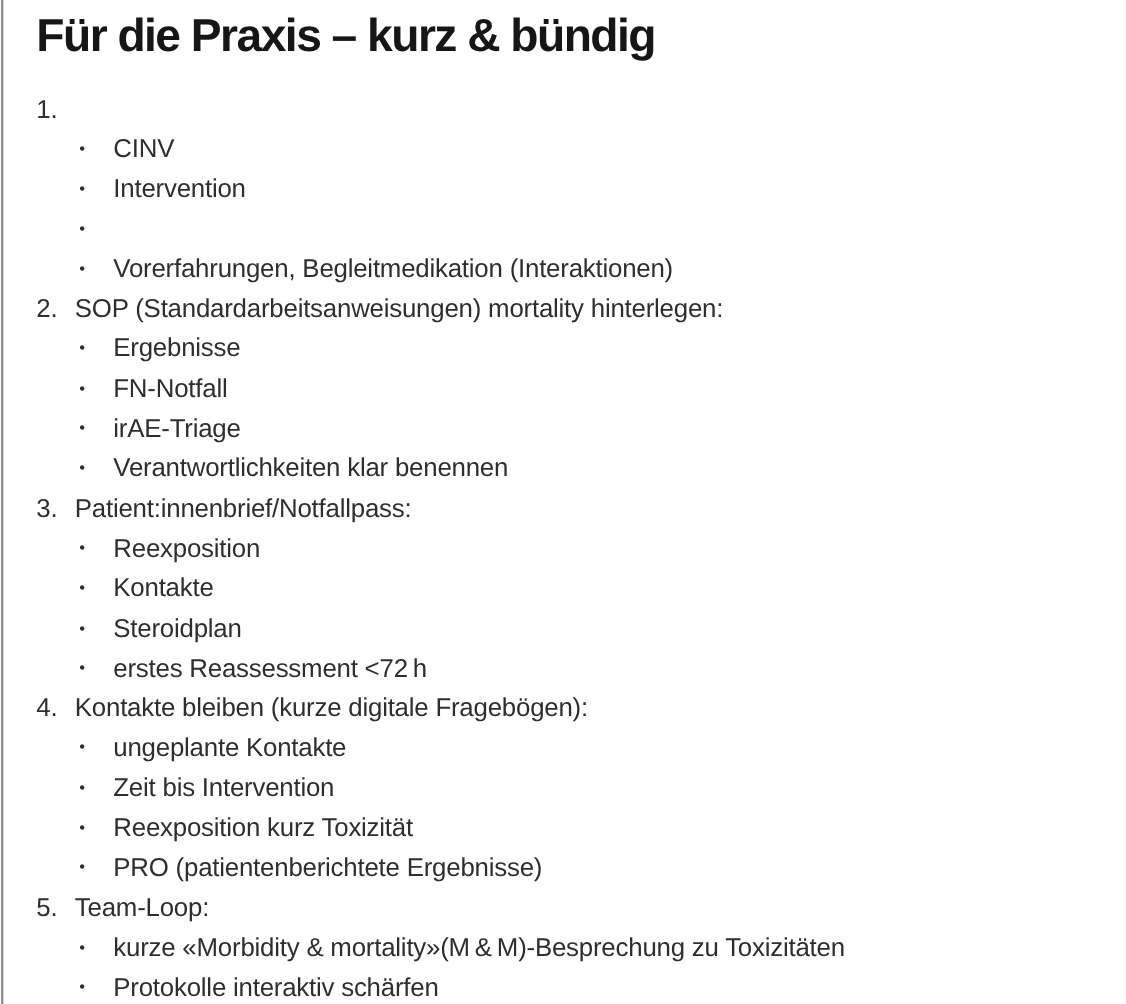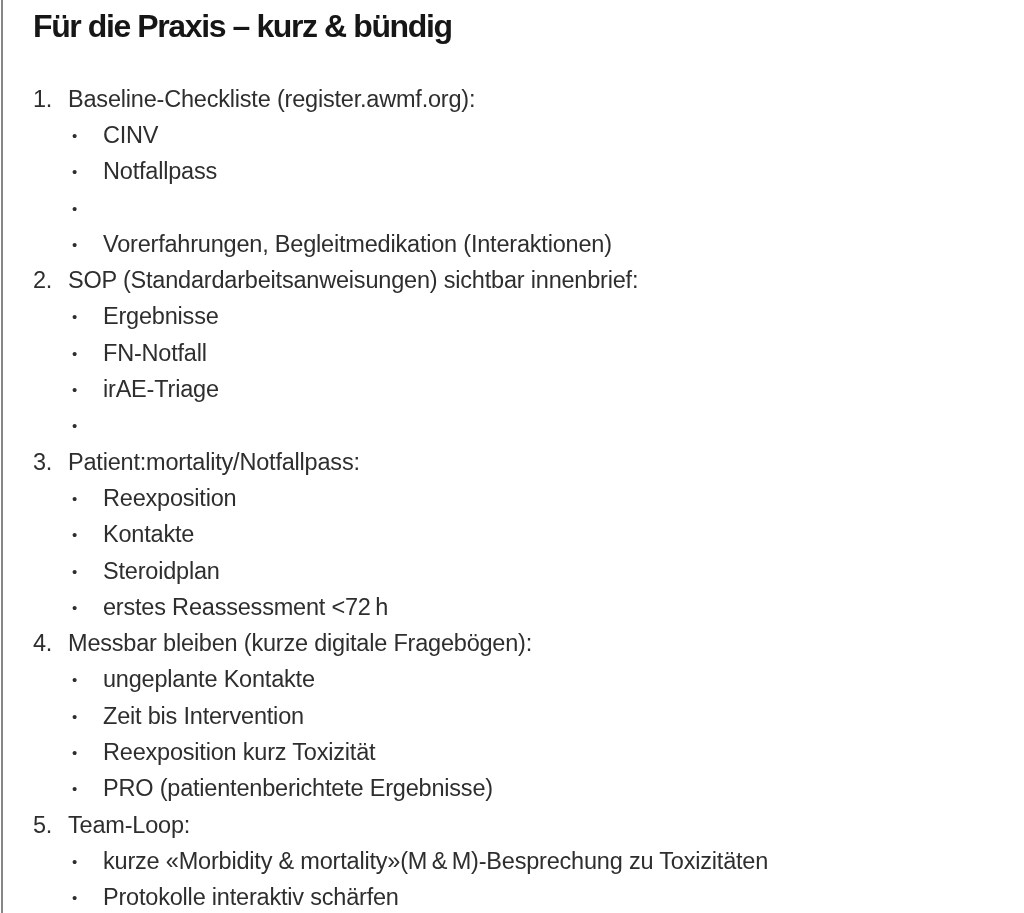--- a/index.html
+++ b/index.html
@@ -23,21 +23,21 @@
     top: 0;
     width: 2px;
     height: 913px;
     background: var(--rule, #868686);
   }
   .page-title {
     position: absolute;
     left: 33px;
     top: 6px;
     margin: 0;
-    font-size: 32px;
+    font-size: 42px;
     line-height: 1.25;
     font-weight: 800;
     letter-spacing: -1.4px;
     color: var(--heading-text, #161616);
     white-space: nowrap;
   }
   .list {
     position: absolute;
     left: 33px;
     top: 81px;
@@ -70,65 +70,65 @@
 <div class="page">
   <div class="left-rule"></div>
 
   <h1 class="page-title">Für die Praxis – kurz &amp; bündig</h1>
 
   <div class="list">
 
     <div>
       <div class="row">
         <span class="num">1.</span>
-        <span class="label">Baseline-Checkliste (register.awmf.org):</span>
       </div>
       <div class="row bullet-row">
         <span class="bullet">•</span>
         <span>CINV</span>
       </div>
       <div class="row bullet-row">
         <span class="bullet">•</span>
-        <span>Notfallpass</span>
+        <span>Intervention</span>
       </div>
       <div class="row bullet-row">
         <span class="bullet">•</span>
       </div>
       <div class="row bullet-row">
         <span class="bullet">•</span>
         <span>Vorerfahrungen, Begleitmedikation (Interaktionen)</span>
       </div>
     </div>
 
     <div>
       <div class="row">
         <span class="num">2.</span>
-        <span class="label">SOP (Standardarbeitsanweisungen) sichtbar innenbrief:</span>
+        <span class="label">SOP (Standardarbeitsanweisungen) mortality hinterlegen:</span>
       </div>
       <div class="row bullet-row">
         <span class="bullet">•</span>
         <span>Ergebnisse</span>
       </div>
       <div class="row bullet-row">
         <span class="bullet">•</span>
         <span>FN-Notfall</span>
       </div>
       <div class="row bullet-row">
         <span class="bullet">•</span>
         <span>irAE-Triage</span>
       </div>
       <div class="row bullet-row">
         <span class="bullet">•</span>
+        <span>Verantwortlichkeiten klar benennen</span>
       </div>
     </div>
 
     <div>
       <div class="row">
         <span class="num">3.</span>
-        <span class="label">Patient:mortality/Notfallpass:</span>
+        <span class="label">Patient:innenbrief/Notfallpass:</span>
       </div>
       <div class="row bullet-row">
         <span class="bullet">•</span>
         <span>Reexposition</span>
       </div>
       <div class="row bullet-row">
         <span class="bullet">•</span>
         <span>Kontakte</span>
       </div>
       <div class="row bullet-row">
@@ -137,21 +137,21 @@
       </div>
       <div class="row bullet-row">
         <span class="bullet">•</span>
         <span>erstes Reassessment &lt;72 h</span>
       </div>
     </div>
 
     <div>
       <div class="row">
         <span class="num">4.</span>
-        <span class="label">Messbar bleiben (kurze digitale Fragebögen):</span>
+        <span class="label">Kontakte bleiben (kurze digitale Fragebögen):</span>
       </div>
       <div class="row bullet-row">
         <span class="bullet">•</span>
         <span>ungeplante Kontakte</span>
       </div>
       <div class="row bullet-row">
         <span class="bullet">•</span>
         <span>Zeit bis Intervention</span>
       </div>
       <div class="row bullet-row">

